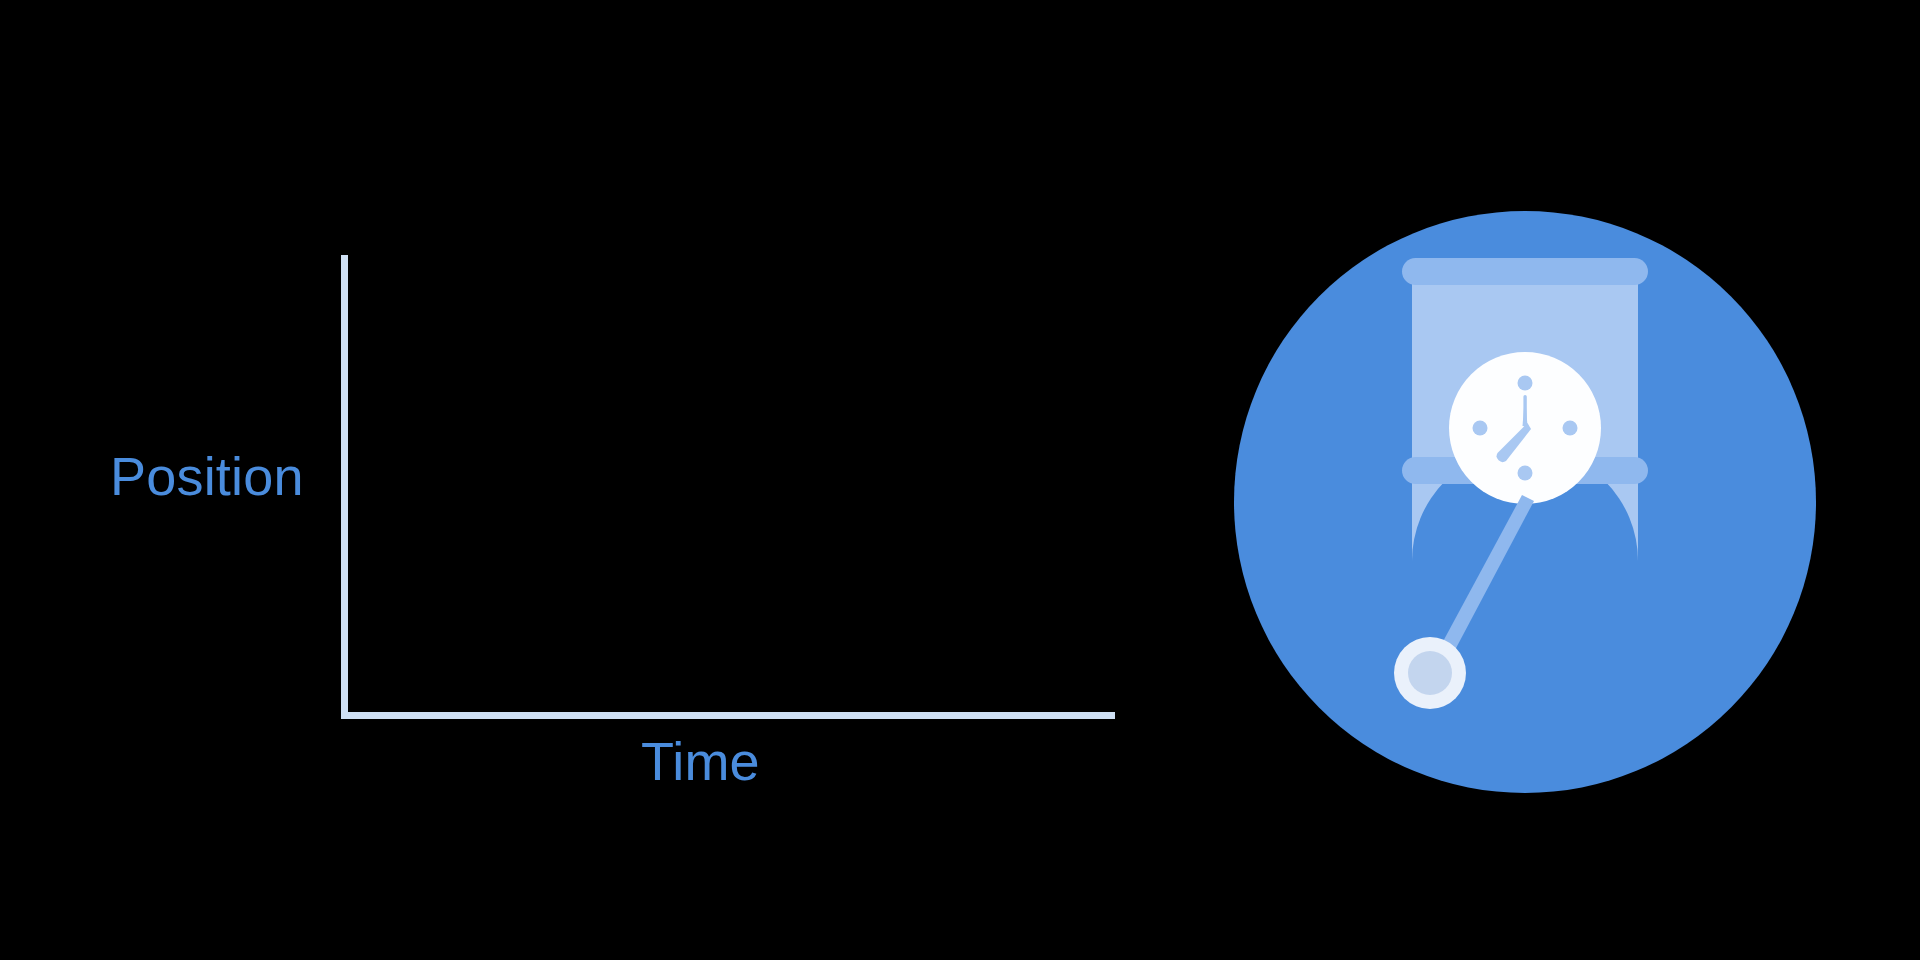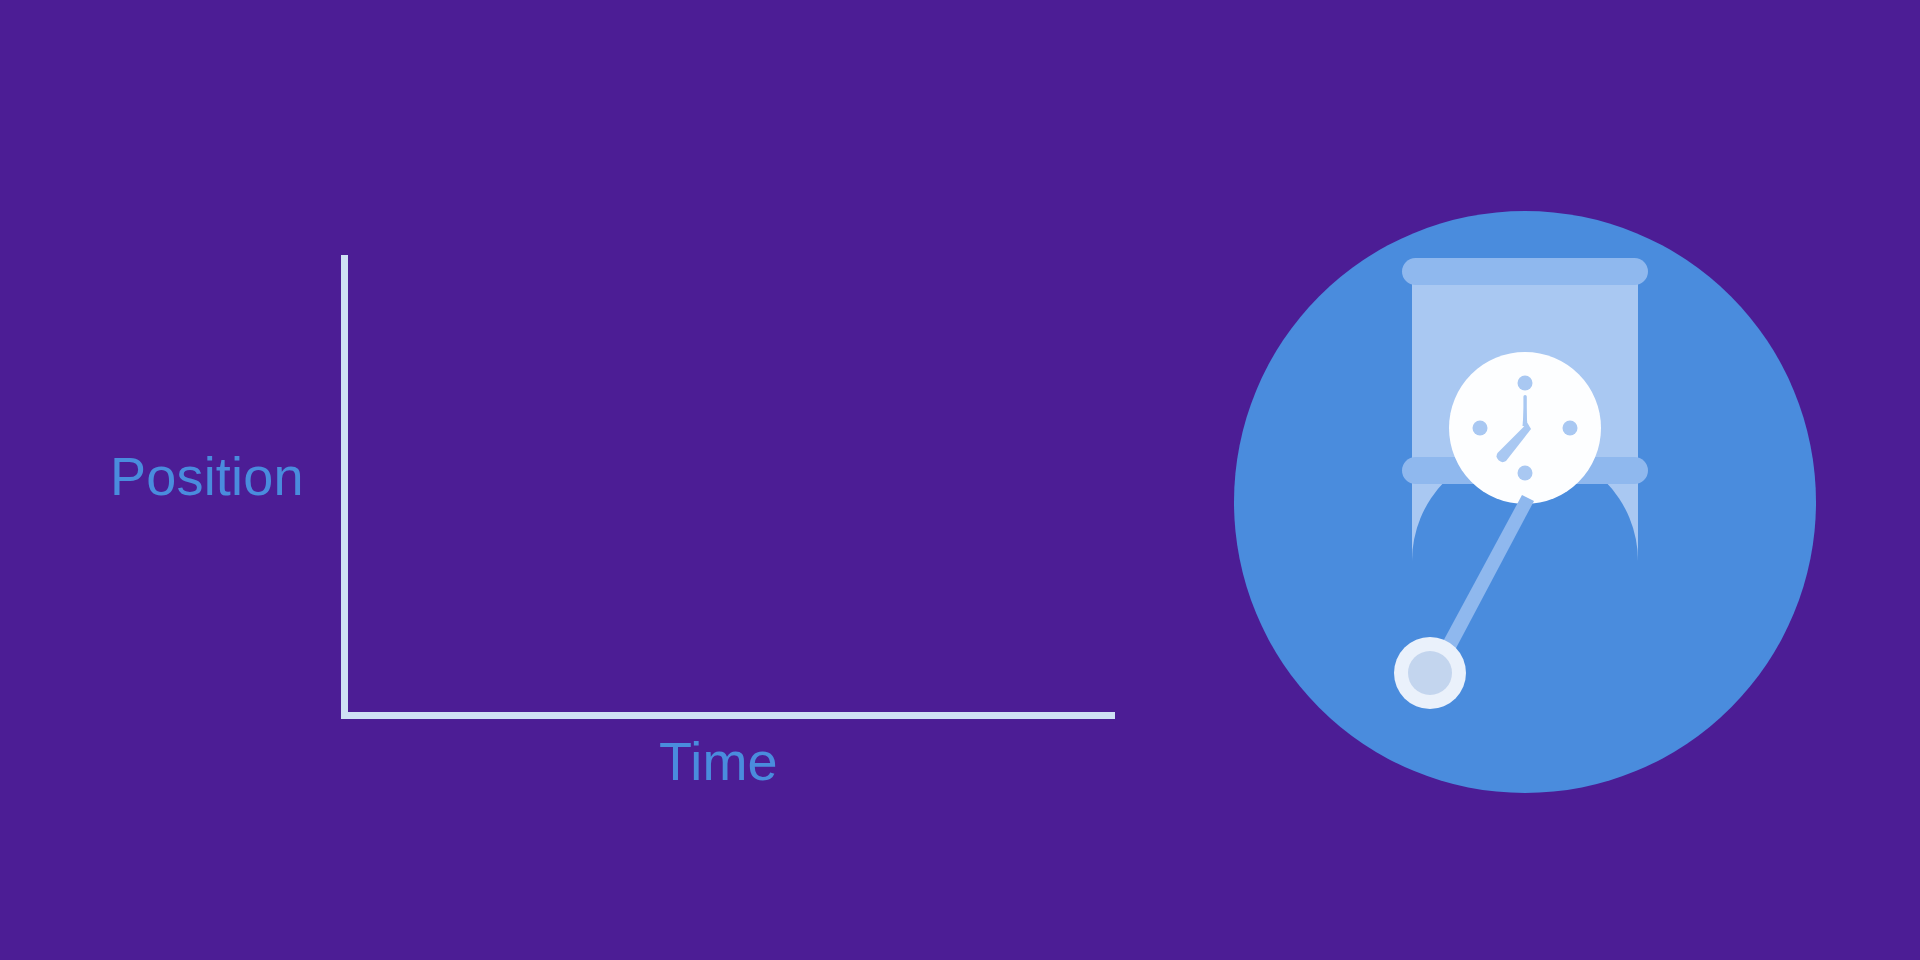--- a/index.html
+++ b/index.html
@@ -10,21 +10,21 @@
     width: 1920px;
     height: 960px;
     overflow: hidden;
     font-family: "Liberation Sans", sans-serif;
     background: #e8eefa;
   }
   #stage {
     position: relative;
     width: 1920px;
     height: 960px;
-    background: #4c1d95;
+    background: #000000;
   }
 
   
   #graph {
     position: absolute;
     left: 0;
     top: 0;
     width: 1200px;
     height: 960px;
   }
@@ -50,21 +50,21 @@
     font-size: 54px;
     line-height: 1;
     white-space: nowrap;
     letter-spacing: 0.2px;
   }
   #y-axis-label {
     left: 110px;
     top: 449px;
   }
   #x-axis-label {
-    left: 659px;
+    left: 641px;
     top: 734px;
   }
 
   
   #clock-illustration {
     position: absolute;
     left: 1234px;
     top: 211px;
     width: 582px;
     height: 582px;

